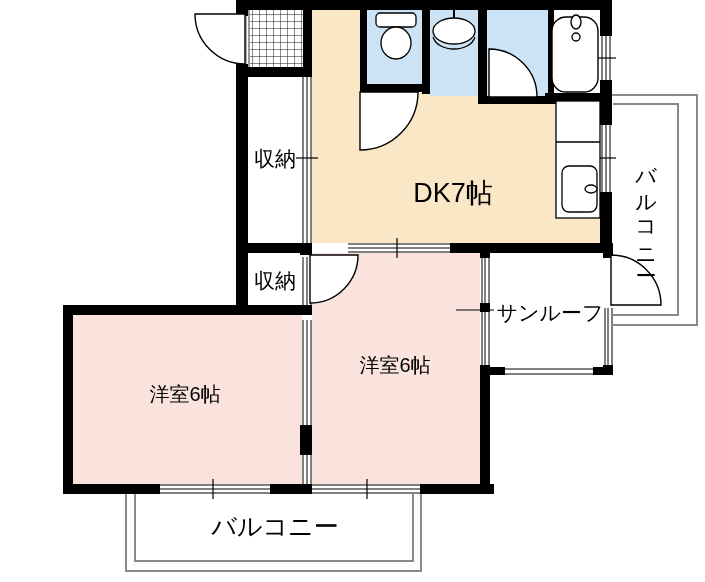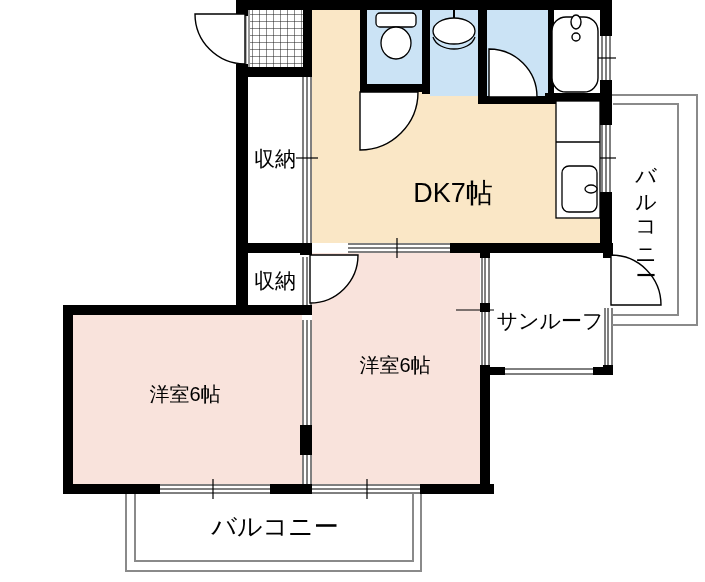--- a/index.html
+++ b/index.html
@@ -199,16 +199,16 @@
       <path d="M126,494 V571 H421 V494"></path>
       <path d="M135,494 V561 H413 V494"></path>
     </g>
   </svg>
 
   <div class="room-label lbl-closet" style="left:245px;top:148px;">収納</div>
   <div class="room-label lbl-closet" style="left:245px;top:270px;">収納</div>
   <div class="room-label lbl-dk" style="left:378px;top:152px;margin-top:28px;">DK7帖</div>
   <div class="room-label lbl-bed" style="left:110px;top:384px;">洋室6帖</div>
   <div class="room-label lbl-bed" style="left:320px;top:355px;">洋室6帖</div>
-  <div class="room-label lbl-sun" style="left:490px;top:302px;margin-top:8px;">サンルーフ</div>
+  <div class="room-label lbl-sun" style="left:490px;top:302px;">サンルーフ</div>
   <div class="room-label lbl-balc-b" style="left:190px;top:514px;">バルコニー</div>
   <div class="room-label lbl-balc-r" style="left:631px;top:135px;">バルコニー</div>
 </div>
 
 </body></html>

